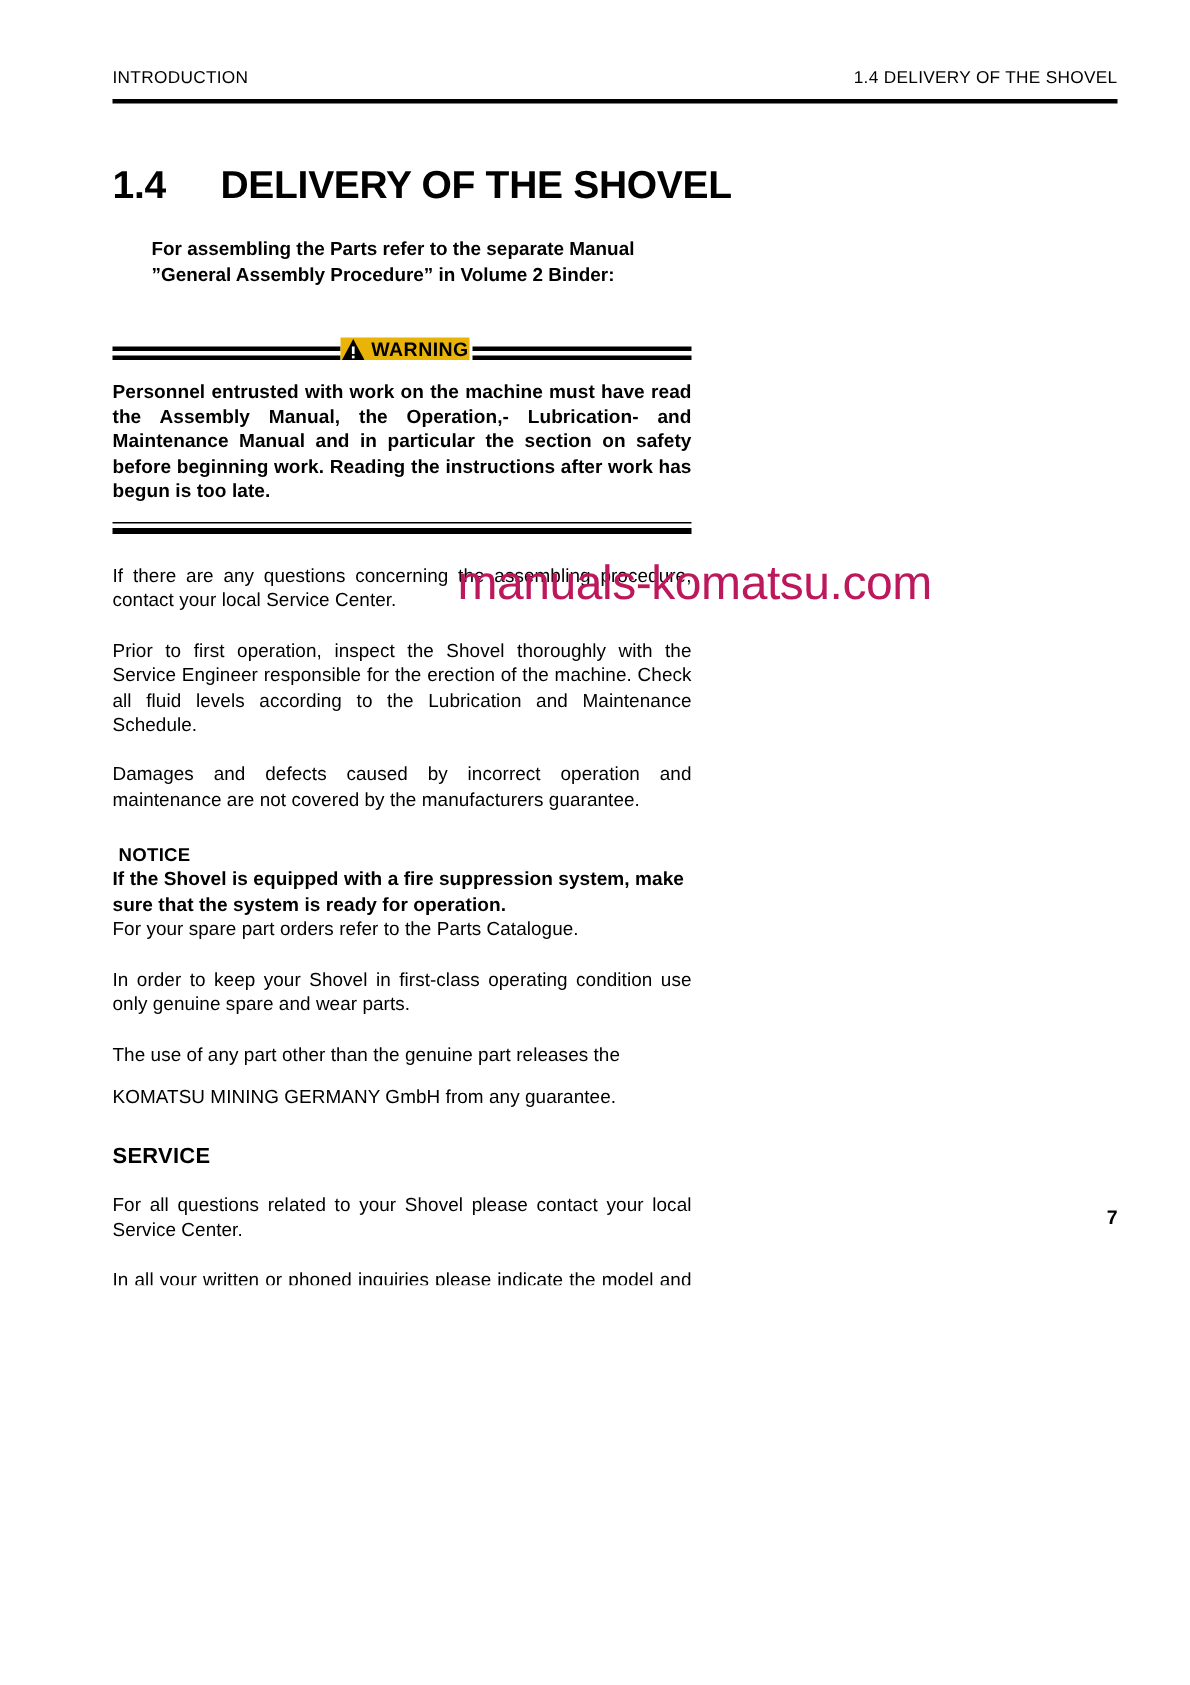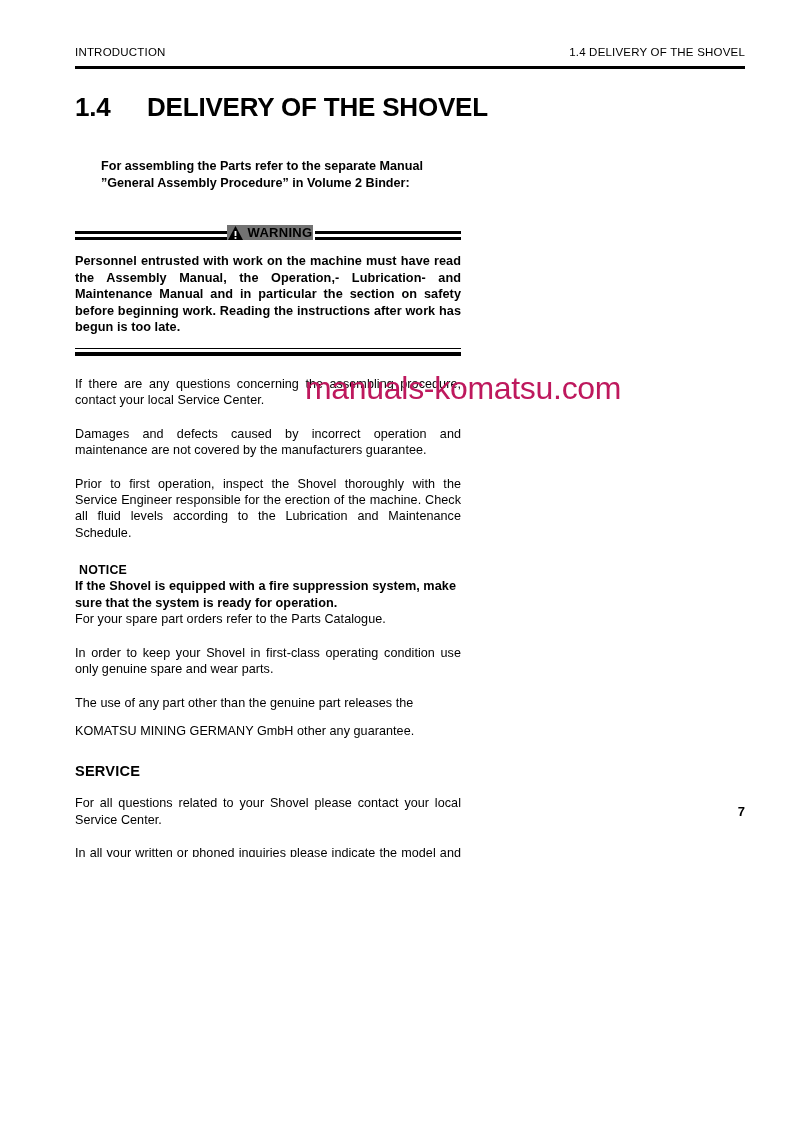--- a/index.html
+++ b/index.html
@@ -39,21 +39,21 @@
     width: 670px;
     top: 66px;
     height: 3px;
     background: #000000;
   }
 
   
   .title-block {
     position: absolute;
     left: 75px;
-    top: 92px;
+    top: 108px;
     display: flex;
     align-items: flex-start;
     font-size: 26px;
     font-weight: bold;
     letter-spacing: -0.2px;
   }
   .title-num  { width: 72px; }
   .title-text { white-space: nowrap; }
 
   
@@ -101,21 +101,21 @@
 
   .warn-label {
     position: absolute;
     left: 152px;
     top: -3px;
     width: 86px;
     display: flex;
     align-items: center;
     justify-content: center;
     gap: 5px;
-    background: #737373;
+    background: #eab308;
   }
   .warn-tri {
     display: inline-block;
     width: 15px;
     height: 14px;
     line-height: 0;
   }
   .warn-word {
     font-size: 13px;
     font-weight: bold;
@@ -223,33 +223,33 @@
           </span>
           <span class="warn-word">WARNING</span>
         </div>
       </div>
       <p class="warn-text">Personnel entrusted with work on the machine must have read the Assembly Manual, the Operation,- Lubrication- and Maintenance Manual and in particular the section on safety before beginning work. Reading the instructions after work has begun is too late.</p>
       <div class="warn-bottom"></div>
     </div>
 
     <p class="body" style="margin-top:20px;">If there are any questions concerning the assembling procedure, contact your local Service Center.</p>
 
+    <p class="body">Prior to first operation, inspect the Shovel thoroughly with the Service Engineer responsible for the erection of the machine. Check all fluid levels according to the Lubrication and Maintenance Schedule.</p>
+
     <p class="body">Damages and defects caused by incorrect operation and maintenance are not covered by the manufacturers guarantee.</p>
-
-    <p class="body">Prior to first operation, inspect the Shovel thoroughly with the Service Engineer responsible for the erection of the machine. Check all fluid levels according to the Lubrication and Maintenance Schedule.</p>
 
     <div class="notice-block">
       <div class="notice-title">NOTICE</div>
       <p class="notice-text">If the Shovel is equipped with a fire suppression system, make sure that the system is ready for operation.</p>
     </div>
 
     <p class="body">For your spare part orders refer to the Parts Catalogue.</p>
     <p class="body">In order to keep your Shovel in first-class operating condition use only genuine spare and wear parts.</p>
     <p class="body" style="margin-bottom:12px;">The use of any part other than the genuine part releases the</p>
-    <p class="body">KOMATSU MINING GERMANY GmbH other any guarantee.</p>
+    <p class="body">KOMATSU MINING GERMANY GmbH from any guarantee.</p>
 
     <h2 class="section" style="margin-top:24px;">SERVICE</h2>
     <p class="body">For all questions related to your Shovel please contact your local Service Center.</p>
     <p class="body">In all your written or phoned inquiries please indicate the model and serial number of your Shovel.</p>
 
   </div>
 
   <div class="watermark">manuals-komatsu.com</div>
 
   <div class="page-number">7</div>

